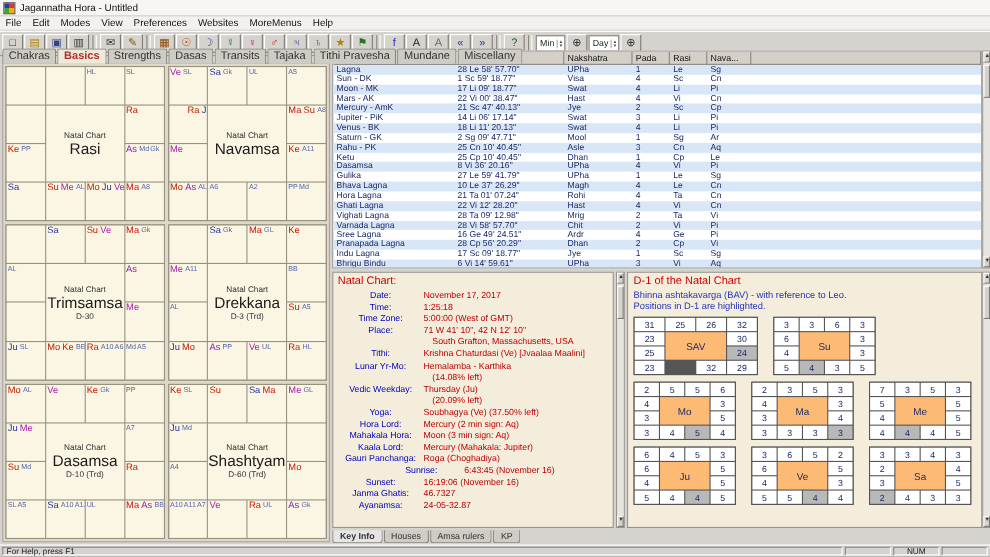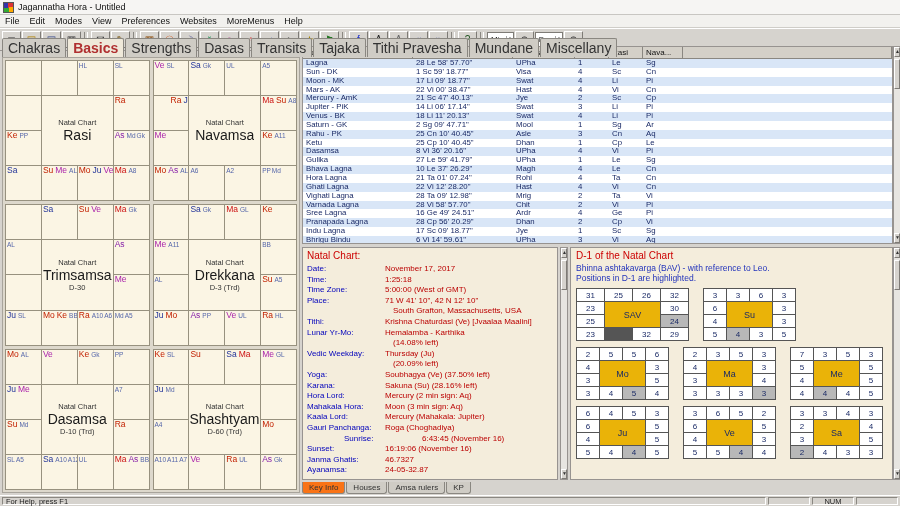--- a/index.html
+++ b/index.html
@@ -13,21 +13,21 @@
   .menubar{height:12px;background:#f2f1ee;display:flex;align-items:center;font-size:9px;border-bottom:1px solid #cfcdc8;}
   .menu-item{padding:0 5px;color:#111;}
   
   .toolbar{height:19px;background:#d6d3ce;border-top:1px solid #fff;border-bottom:1px solid #979390;display:flex;align-items:center;padding:1px 2px;gap:1px;}
   .tbtn{width:17px;height:15px;background:#d6d3ce;border:1px solid;border-color:#ffffff #7e7b76 #7e7b76 #ffffff;
         display:flex;align-items:center;justify-content:center;font-size:10px;line-height:10px;}
   .tsep{width:2px;height:15px;border-left:1px solid #8a8781;border-right:1px solid #ffffff;margin:0 2px;}
   .tselect{height:13px;background:#fff;border:1px solid #7e7b76;display:flex;align-items:center;font-size:8px;padding-left:3px;gap:2px;}
   .spin{display:flex;flex-direction:column;font-size:4px;line-height:4px;color:#444;border-left:1px solid #aaa;padding:0 1px;}
   
-  .tabbar{position:absolute;top:44px;left:2px;height:13px;display:flex;align-items:flex-end;font-size:14px;z-index:3;}
+  .tabbar{position:absolute;top:44px;left:2px;height:13px;display:flex;align-items:flex-start;font-size:10px;z-index:3;}
   .tab{border:1px solid #8a8781;border-bottom:none;border-radius:2px 2px 0 0;background:#cfccc5;color:#333;
        padding:1px 5px 1px 5px;margin-right:1px;white-space:nowrap;}
   .tab.active{background:#efe9da;font-weight:bold;}
   
   .charts-panel{position:absolute;left:2px;top:57px;width:298px;height:436px;background:#ddd8cc;border:1px solid #a8a49c;padding:2px;box-sizing:border-box;}
   .charts-grid{display:grid;grid-template-columns:1fr 1fr;grid-template-rows:1fr 1fr 1fr;gap:3px;width:100%;height:100%;}
   .schart{display:grid;grid-template-columns:repeat(4,1fr);grid-template-rows:repeat(4,1fr);gap:1px;background:#97917f;border:1px solid #97917f;}
   .scell{background:#fbf5e4;overflow:hidden;padding:0 1px;font-size:8.5px;line-height:9px;}
   .scenter{grid-column:2/4;grid-row:2/4;background:#fbf5e4;display:flex;flex-direction:column;align-items:center;justify-content:center;overflow:hidden;}
   .sct,.scs{font-size:7.5px;color:#333;white-space:nowrap;}
@@ -39,41 +39,41 @@
   .trow{display:grid;grid-template-columns:110px 100px 62px 34px 34px 40px 1fr;}
   .thead .trow{background:#d4d0c8;height:12px;line-height:12px;font-size:8px;color:#111;}
   .thead .tcell{border-right:1px solid #8a8781;border-bottom:1px solid #8a8781;padding-left:3px;overflow:hidden;white-space:nowrap;}
   .tbody .trow{height:8.85px;line-height:8.8px;font-size:7.8px;color:#1a2a66;}
   .tbody .trow.stripe{background:#d9e6f7;}
   .tbody .tcell{padding-left:3px;overflow:hidden;white-space:nowrap;}
   
   .natal-panel{position:absolute;left:302px;top:247px;width:256px;height:233px;background:#f4eddc;border:1px solid #979390;box-sizing:border-box;padding:2px 4px;overflow:hidden;}
   .nheading{font-size:10px;margin-bottom:3px;}
   .nrow{display:flex;font-size:8px;line-height:10.6px;}
-  .nlabel{width:78px;flex-shrink:0;}
+  .nlabel{width:78px;flex-shrink:0;text-align:center;}
   .nval{white-space:nowrap;}
   .nsub{padding-left:8px;}
   
   .bav-panel{position:absolute;left:570px;top:247px;width:323px;height:233px;background:#f4eddc;border:1px solid #979390;box-sizing:border-box;padding:2px 5px;overflow:hidden;}
   .bheading{font-size:10px;}
   .bnote{font-size:8.5px;line-height:10px;margin:2px 0 5px 0;}
   .bav-grid{display:flex;flex-wrap:wrap;gap:6px 14px;align-content:flex-start;}
   .mchart{display:grid;grid-template-columns:repeat(4,22px);grid-auto-rows:12px;gap:1px;background:#555;border:1px solid #555;}
   .mchart.wide{grid-template-columns:repeat(4,27px);}
   .mcell{background:#fff;font-size:8px;color:#1a2a66;display:flex;align-items:center;justify-content:center;}
-  .mcenter{grid-column:2/4;grid-row:2/4;background:#eab308;font-size:9px;color:#1a2a66;display:flex;align-items:center;justify-content:center;}
+  .mcenter{grid-column:2/4;grid-row:2/4;background:#fdba74;font-size:9px;color:#1a2a66;display:flex;align-items:center;justify-content:center;}
   
   .vscroll{position:absolute;width:8px;background:#d6d3ce;border:1px solid #979390;box-sizing:border-box;display:flex;flex-direction:column;}
   .sb-btn{height:8px;background:#d6d3ce;border:1px solid;border-color:#fff #7e7b76 #7e7b76 #fff;font-size:5px;line-height:6px;text-align:center;color:#333;}
   .sb-track{flex:1;background:#e7e5e1;position:relative;}
   .sb-thumb{position:absolute;left:0;right:0;top:2px;height:28px;background:#d6d3ce;border:1px solid;border-color:#fff #7e7b76 #7e7b76 #fff;}
   
   .bottomtabs{position:absolute;left:302px;top:482px;height:13px;display:flex;align-items:flex-start;font-size:8px;}
   .btab{border:1px solid #8a8781;border-top:none;border-radius:0 0 3px 3px;background:#cfccc5;padding:1px 6px;margin-right:1px;color:#333;}
-  .btab.active{background:#f97316;font-weight:normal;}
+  .btab.active{background:#e5e5e5;font-weight:bold;}
   
   .statusbar{position:absolute;left:0;right:0;bottom:0;height:11px;background:#d6d3ce;border-top:1px solid #fff;display:flex;gap:2px;padding:1px 2px;box-sizing:border-box;font-size:7.5px;}
   .sleft{flex:1;border:1px solid;border-color:#8a8781 #fff #fff #8a8781;padding:0 3px;line-height:8px;}
   .scellbox{width:34px;border:1px solid;border-color:#8a8781 #fff #fff #8a8781;padding:0 3px;line-height:8px;text-align:center;}
 </style>
 </head>
 <body>
 
 <div class="win">
   <div class="titlebar">
@@ -504,24 +504,20 @@
         </div>
         <div class="nrow">
           <span class="nlabel"></span>
           <span class="nval nsub" style="color: rgb(187, 0, 0);">(20.09% left)</span>
         </div>
         <div class="nrow">
           <span class="nlabel" style="color: rgb(0, 0, 187);">Yoga:</span>
           <span class="nval" style="color: rgb(187, 0, 0);">Soubhagya (Ve) (37.50% left)</span>
         </div>
         <div class="nrow">
-          <span class="nlabel" style="color: rgb(0, 0, 187);">Karana:</span>
-          <span class="nval" style="color: rgb(187, 0, 0);">Sakuna (Su) (28.16% left)</span>
-        </div>
-        <div class="nrow">
           <span class="nlabel" style="color: rgb(0, 0, 187);">Hora Lord:</span>
           <span class="nval" style="color: rgb(187, 0, 0);">Mercury (2 min sign: Aq)</span>
         </div>
         <div class="nrow">
           <span class="nlabel" style="color: rgb(0, 0, 187);">Mahakala Hora:</span>
           <span class="nval" style="color: rgb(187, 0, 0);">Moon (3 min sign: Aq)</span>
         </div>
         <div class="nrow">
           <span class="nlabel" style="color: rgb(0, 0, 187);">Kaala Lord:</span>
           <span class="nval" style="color: rgb(187, 0, 0);">Mercury (Mahakala: Jupiter)</span>

